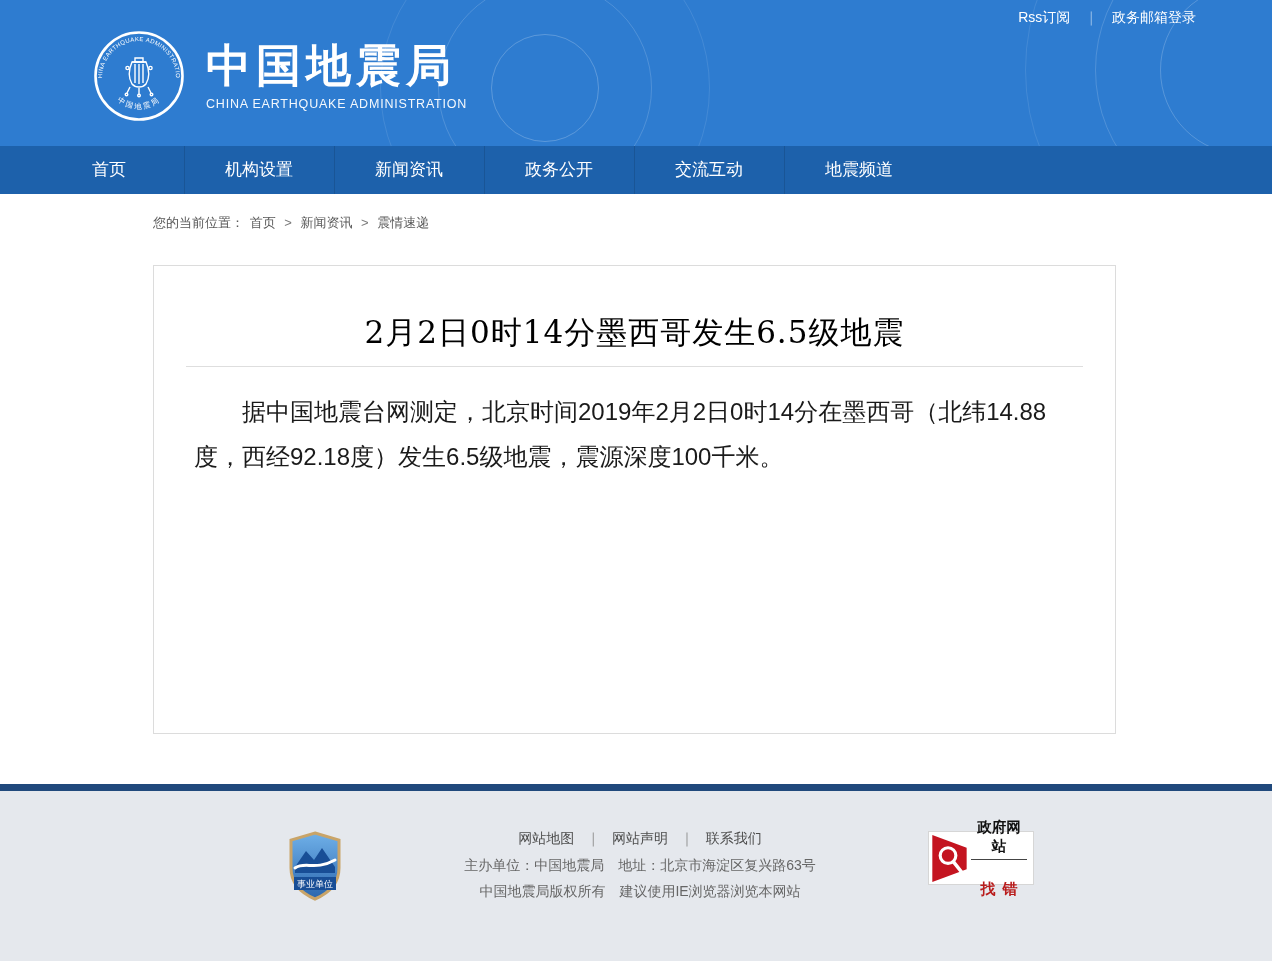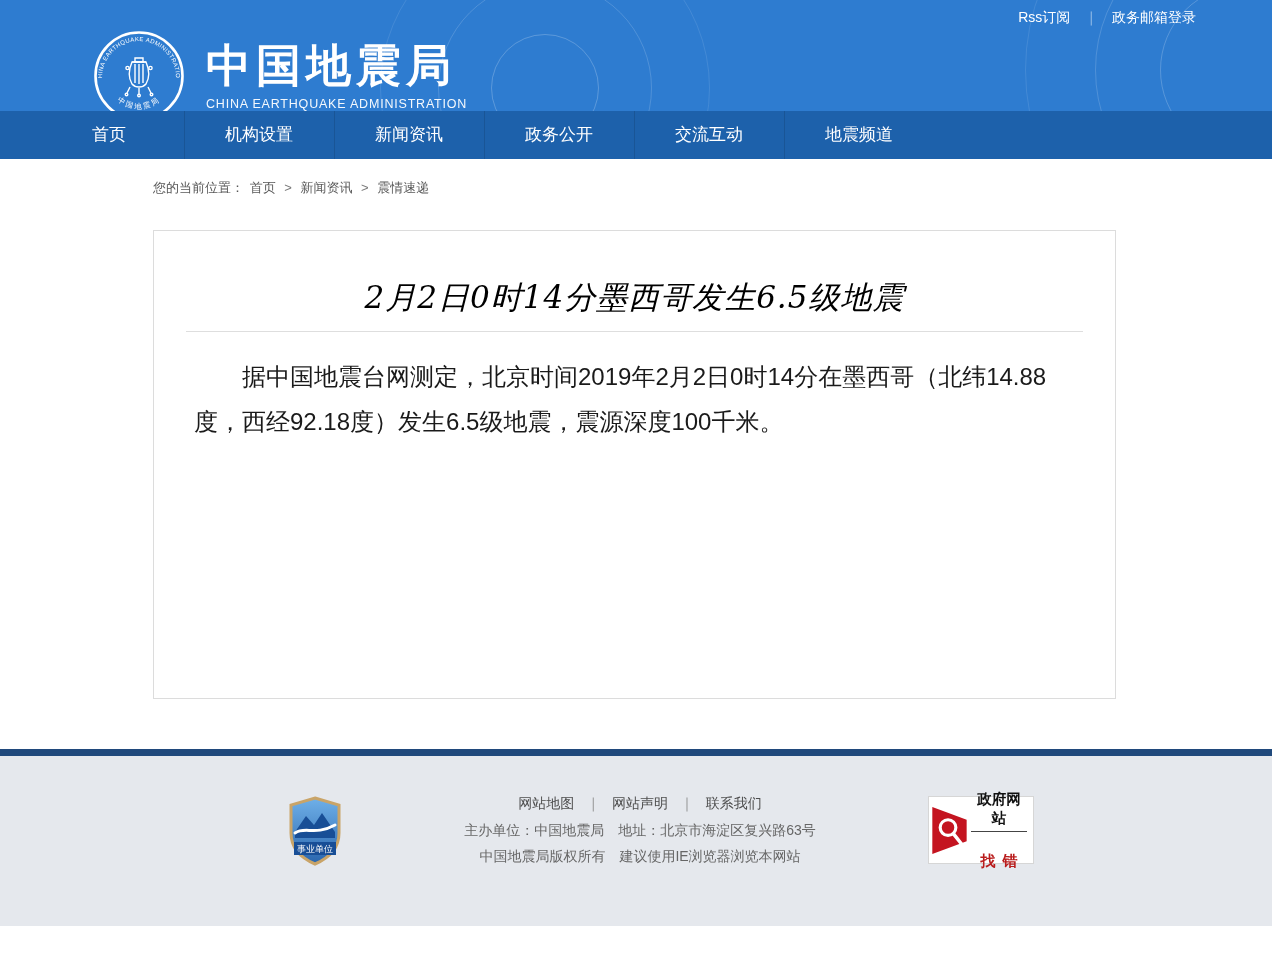--- a/index.html
+++ b/index.html
@@ -9,21 +9,21 @@
     background: #ffffff;
     font-family: "Liberation Sans", sans-serif;
     position: relative;
     overflow: hidden;
   }
   a { text-decoration: none; color: inherit; cursor: pointer; }
 
   
   .header {
     position: relative;
-    height: 111px;
+    height: 146px;
     background: #2e7cd0;
     overflow: hidden;
   }
   .ring {
     position: absolute;
     border: 1px solid rgba(255,255,255,0.16);
     border-radius: 50%;
     transform: translate(-50%,-50%);
     pointer-events: none;
   }
@@ -109,21 +109,20 @@
     background: #fff;
   }
   .article-title {
     margin: 46px 30px 0;
     text-align: center;
     font-family: "DejaVu Serif", serif;
     font-size: 31px;
     font-weight: 400;
     color: #000;
     letter-spacing: 1px;
-    font-style: italic;
   }
   .article-meta {
     margin-top: 33px;
     text-align: center;
     font-size: 14px;
     color: #8c8c8c;
   }
   .article-divider {
     margin: 12px 32px 0;
     border-bottom: 1px solid #dedede;
@@ -169,21 +168,21 @@
   }
   .badge-shield {
     position: absolute;
     left: 285px; top: 40px;
     width: 60px; height: 70px;
     cursor: pointer;
   }
   .badge-error {
     position: absolute;
     left: 928px; top: 40px;
-    width: 106px; height: 68px;
+    width: 106px; height: 54px;
     background: #fff;
     border: 1px solid #d6d6d6;
     display: flex;
     align-items: center;
     cursor: pointer;
   }
   .be-flag { width: 40px; height: 51px; flex: none; }
   .be-text {
     flex: 1;
     text-align: center;

